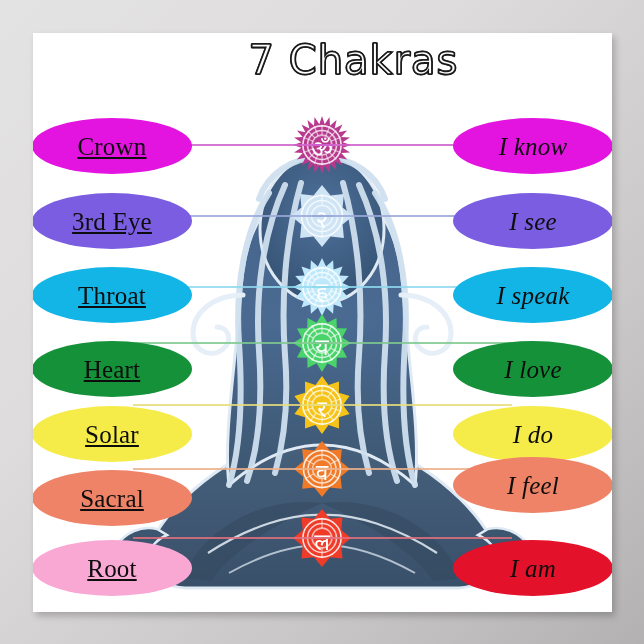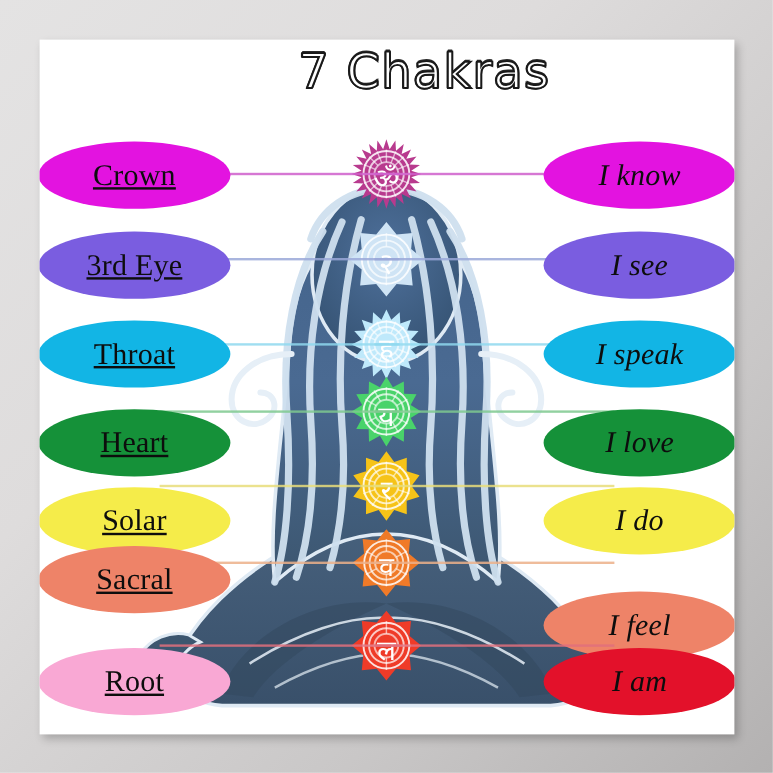--- a/index.html
+++ b/index.html
@@ -327,24 +327,24 @@
         <div class="connector left" style="top: 371px; width: 200px; background: rgb(232, 221, 122);"></div>
         <div class="connector right" style="top: 371px; width: 200px; background: rgb(232, 221, 122);"></div>
         <div class="chip left" style="top: 373px; background: rgb(245, 236, 74);">
           <span class="txt">Solar</span>
         </div>
         <div class="chip right" style="top: 373px; background: rgb(245, 236, 74);">
           <span class="txt">I do</span>
         </div>
         <div class="connector left" style="top: 435px; width: 200px; background: rgb(236, 176, 138);"></div>
         <div class="connector right" style="top: 435px; width: 200px; background: rgb(236, 176, 138);"></div>
-        <div class="chip left" style="top: 422px; background: rgb(238, 131, 104);">
+        <div class="chip left" style="top: 437px; background: rgb(238, 131, 104);">
           <span class="txt">Sacral</span>
         </div>
-        <div class="chip right" style="top: 460px; background: rgb(238, 131, 104);">
+        <div class="chip right" style="top: 424px; background: rgb(238, 131, 104);">
           <span class="txt">I feel</span>
         </div>
         <div class="connector left" style="top: 504px; width: 200px; background: rgb(224, 112, 124);"></div>
         <div class="connector right" style="top: 504px; width: 200px; background: rgb(224, 112, 124);"></div>
         <div class="chip left" style="top: 507px; background: #f9a8d4;">
           <span class="txt">Root</span>
         </div>
         <div class="chip right" style="top: 507px; background: rgb(227, 17, 42); justify-content: center;">
           <span class="txt">I am</span>
         </div>

